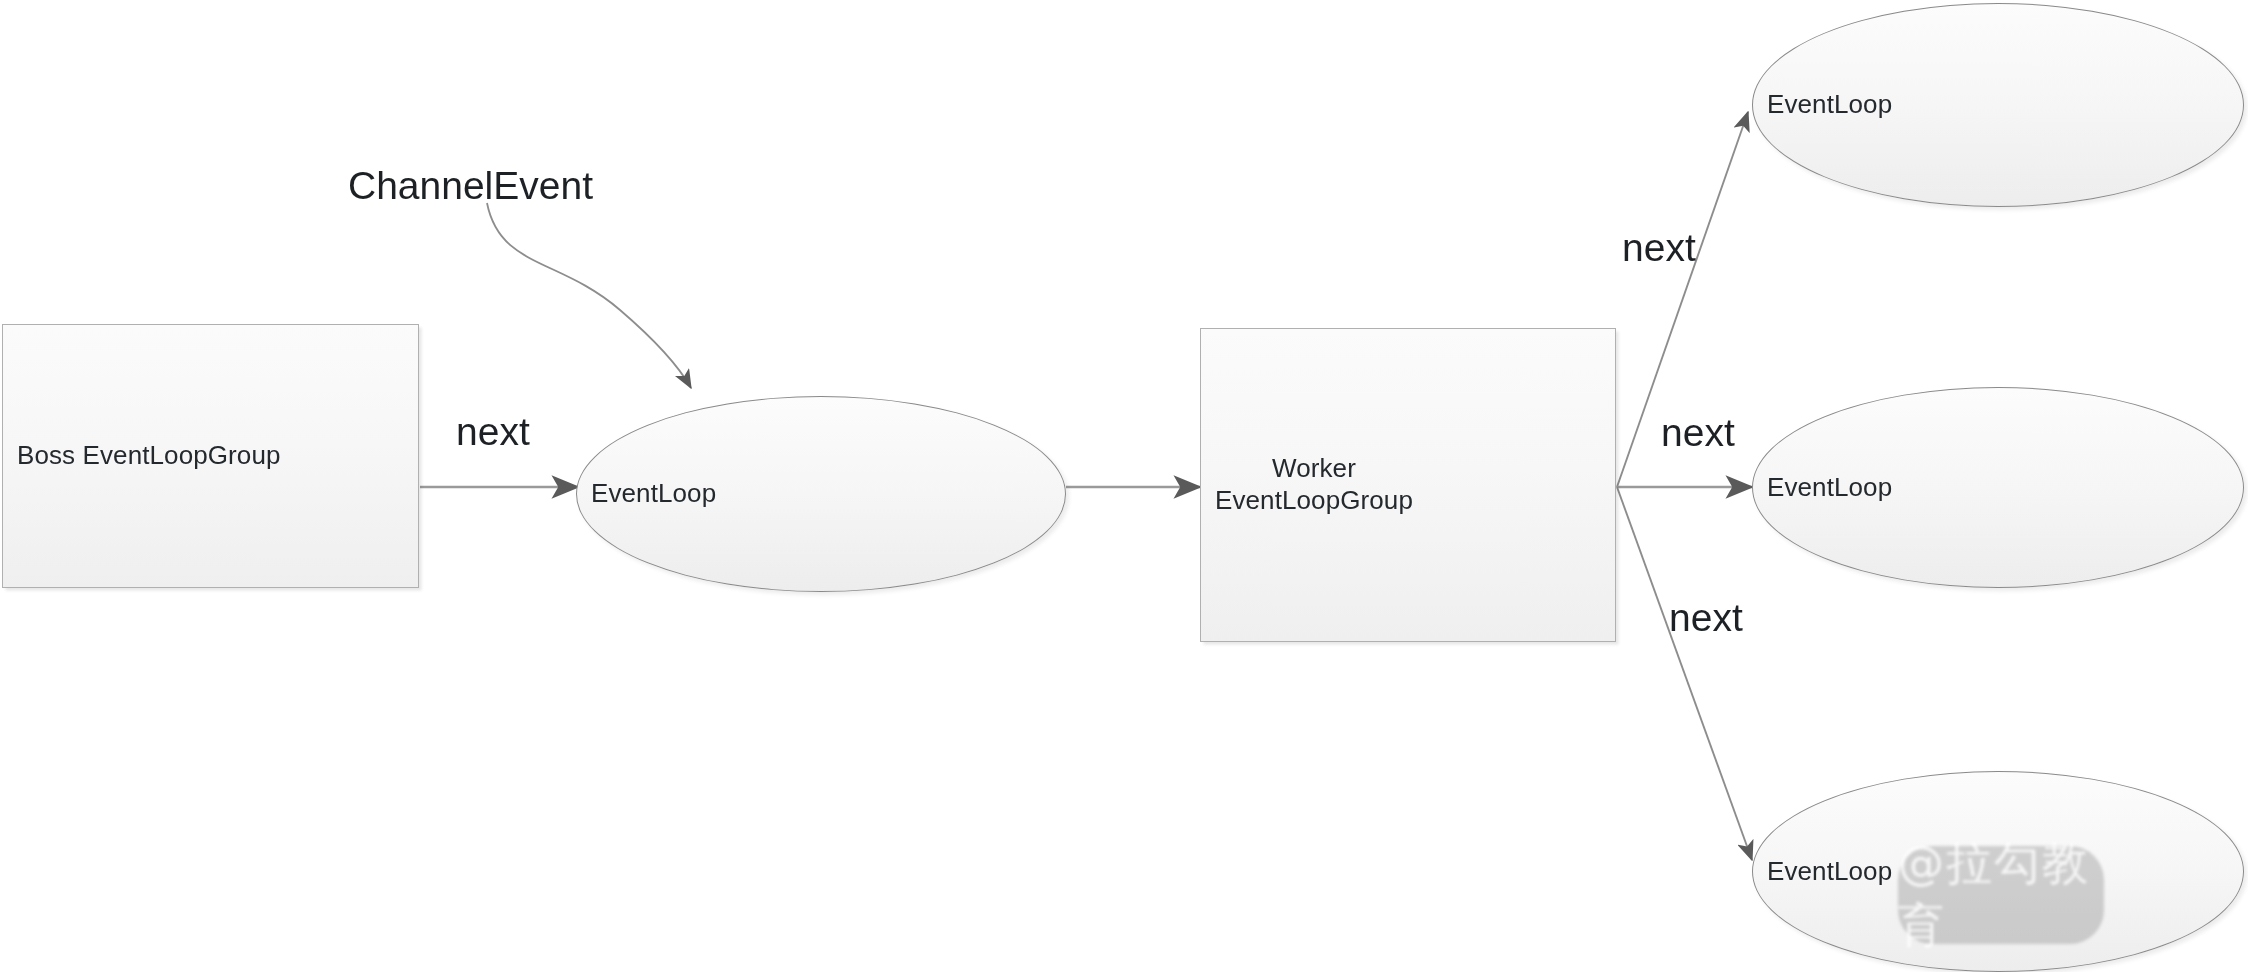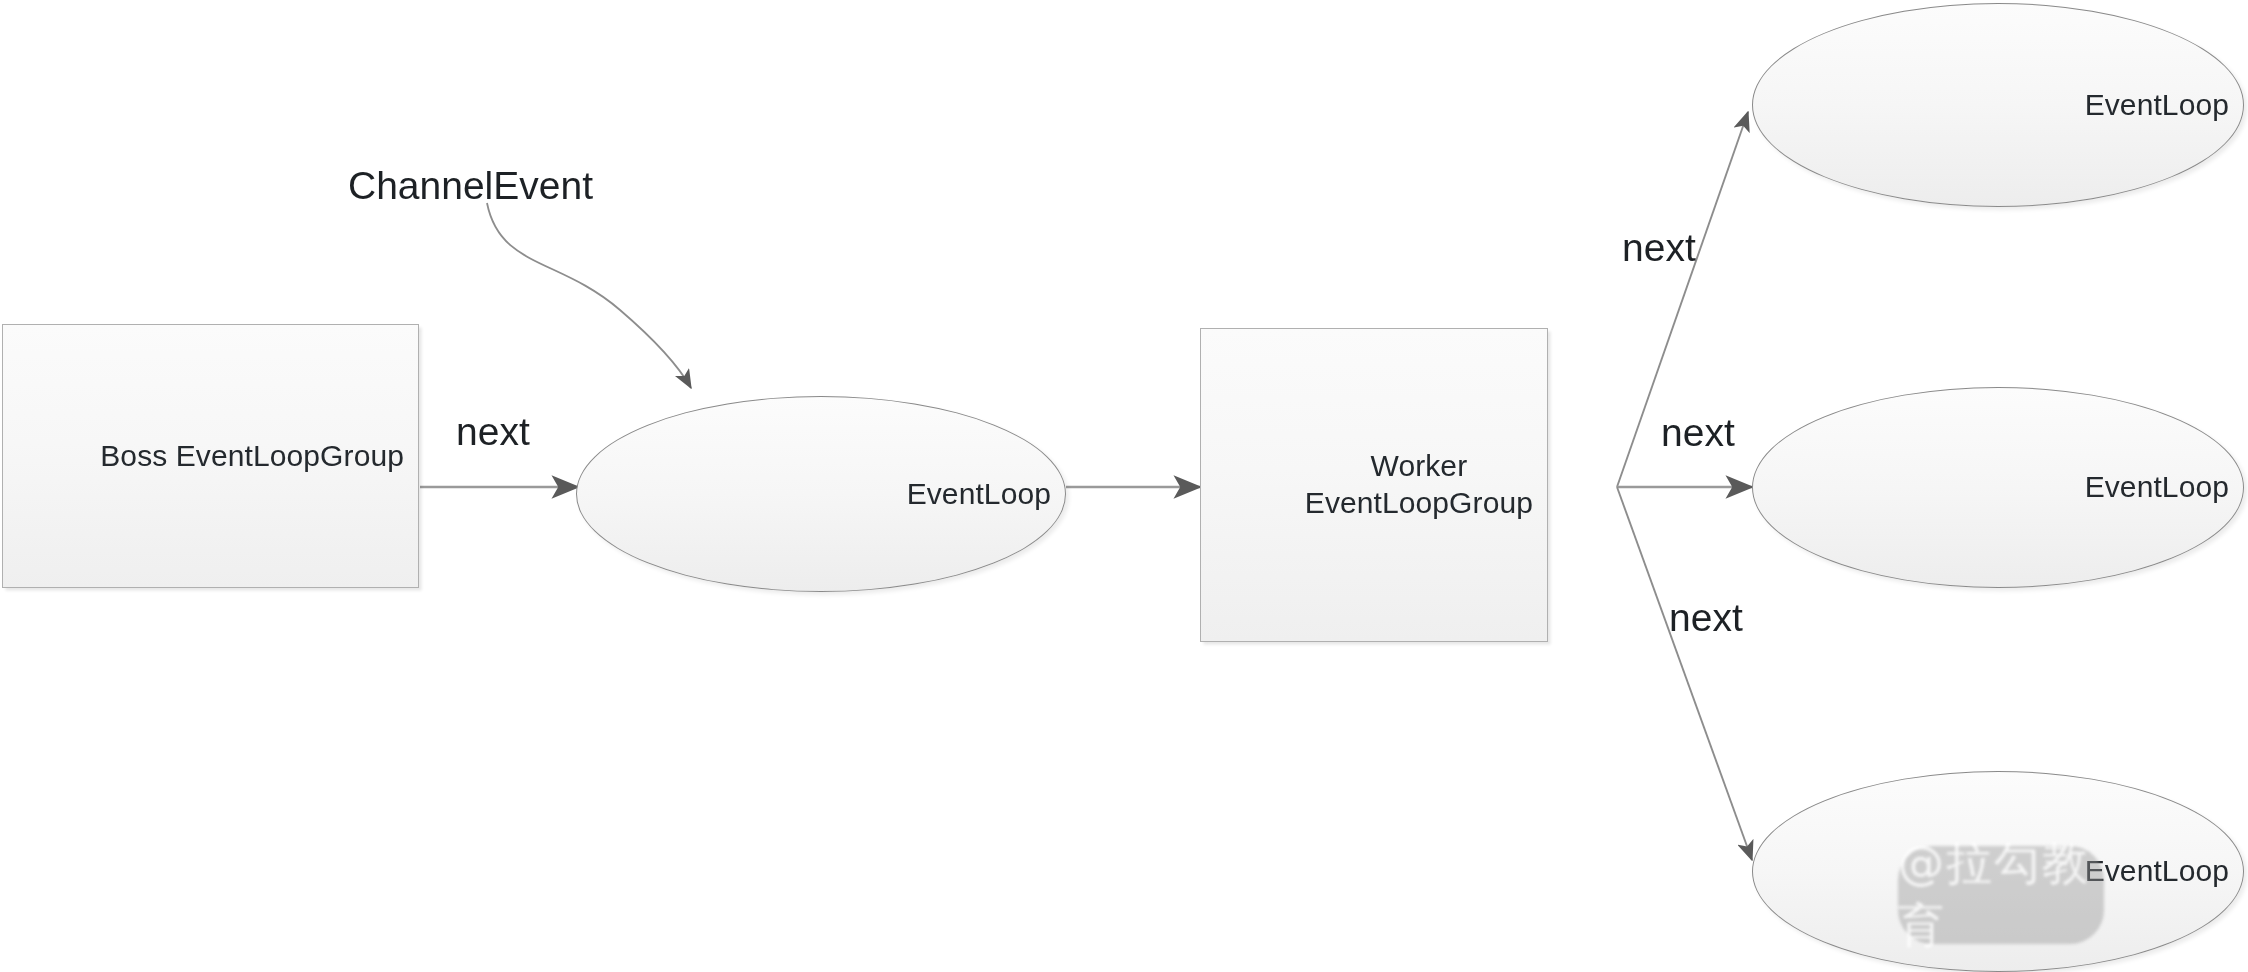--- a/index.html
+++ b/index.html
@@ -25,24 +25,24 @@
     height: 972px;
     pointer-events: none;
   }
 
   
   .node {
     position: absolute;
     box-sizing: border-box;
     display: flex;
     align-items: center;
-    justify-content: flex-end;
+    justify-content: flex-start;
     text-align: center;
     color: #24292e;
-    font-size: 30px;
+    font-size: 26px;
     line-height: 1.22;
     letter-spacing: 0.1px;
   }
   .node.box {
     border: 1.6px solid #b0b0b0;
     background: linear-gradient(to bottom, #fbfbfb 0%, #f7f7f7 45%, #efefef 100%);
     box-shadow: 2.5px 2.5px 3px rgba(0,0,0,0.10);
   }
   .node.ellipse {
     border: 1.3px solid #8a8a8a;
@@ -108,21 +108,21 @@
   </svg>
 
   <div class="node box" style="left:2px; top:324px; width:417px; height:264px;">
     <span class="label">Boss EventLoopGroup</span>
   </div>
 
   <div class="node ellipse" style="left:576px; top:396px; width:490px; height:196px;">
     <span class="label">EventLoop</span>
   </div>
 
-  <div class="node box" style="left:1200px; top:328px; width:348px; height:314px;">
+  <div class="node box" style="left:1200px; top:328px; width:416px; height:314px;">
     <span class="label">Worker
 EventLoopGroup</span>
   </div>
 
   <div class="node ellipse" style="left:1752px; top:3px; width:492px; height:204px;">
     <span class="label">EventLoop</span>
   </div>
 
   <div class="node ellipse" style="left:1752px; top:387px; width:492px; height:201px;">
     <span class="label">EventLoop</span>

